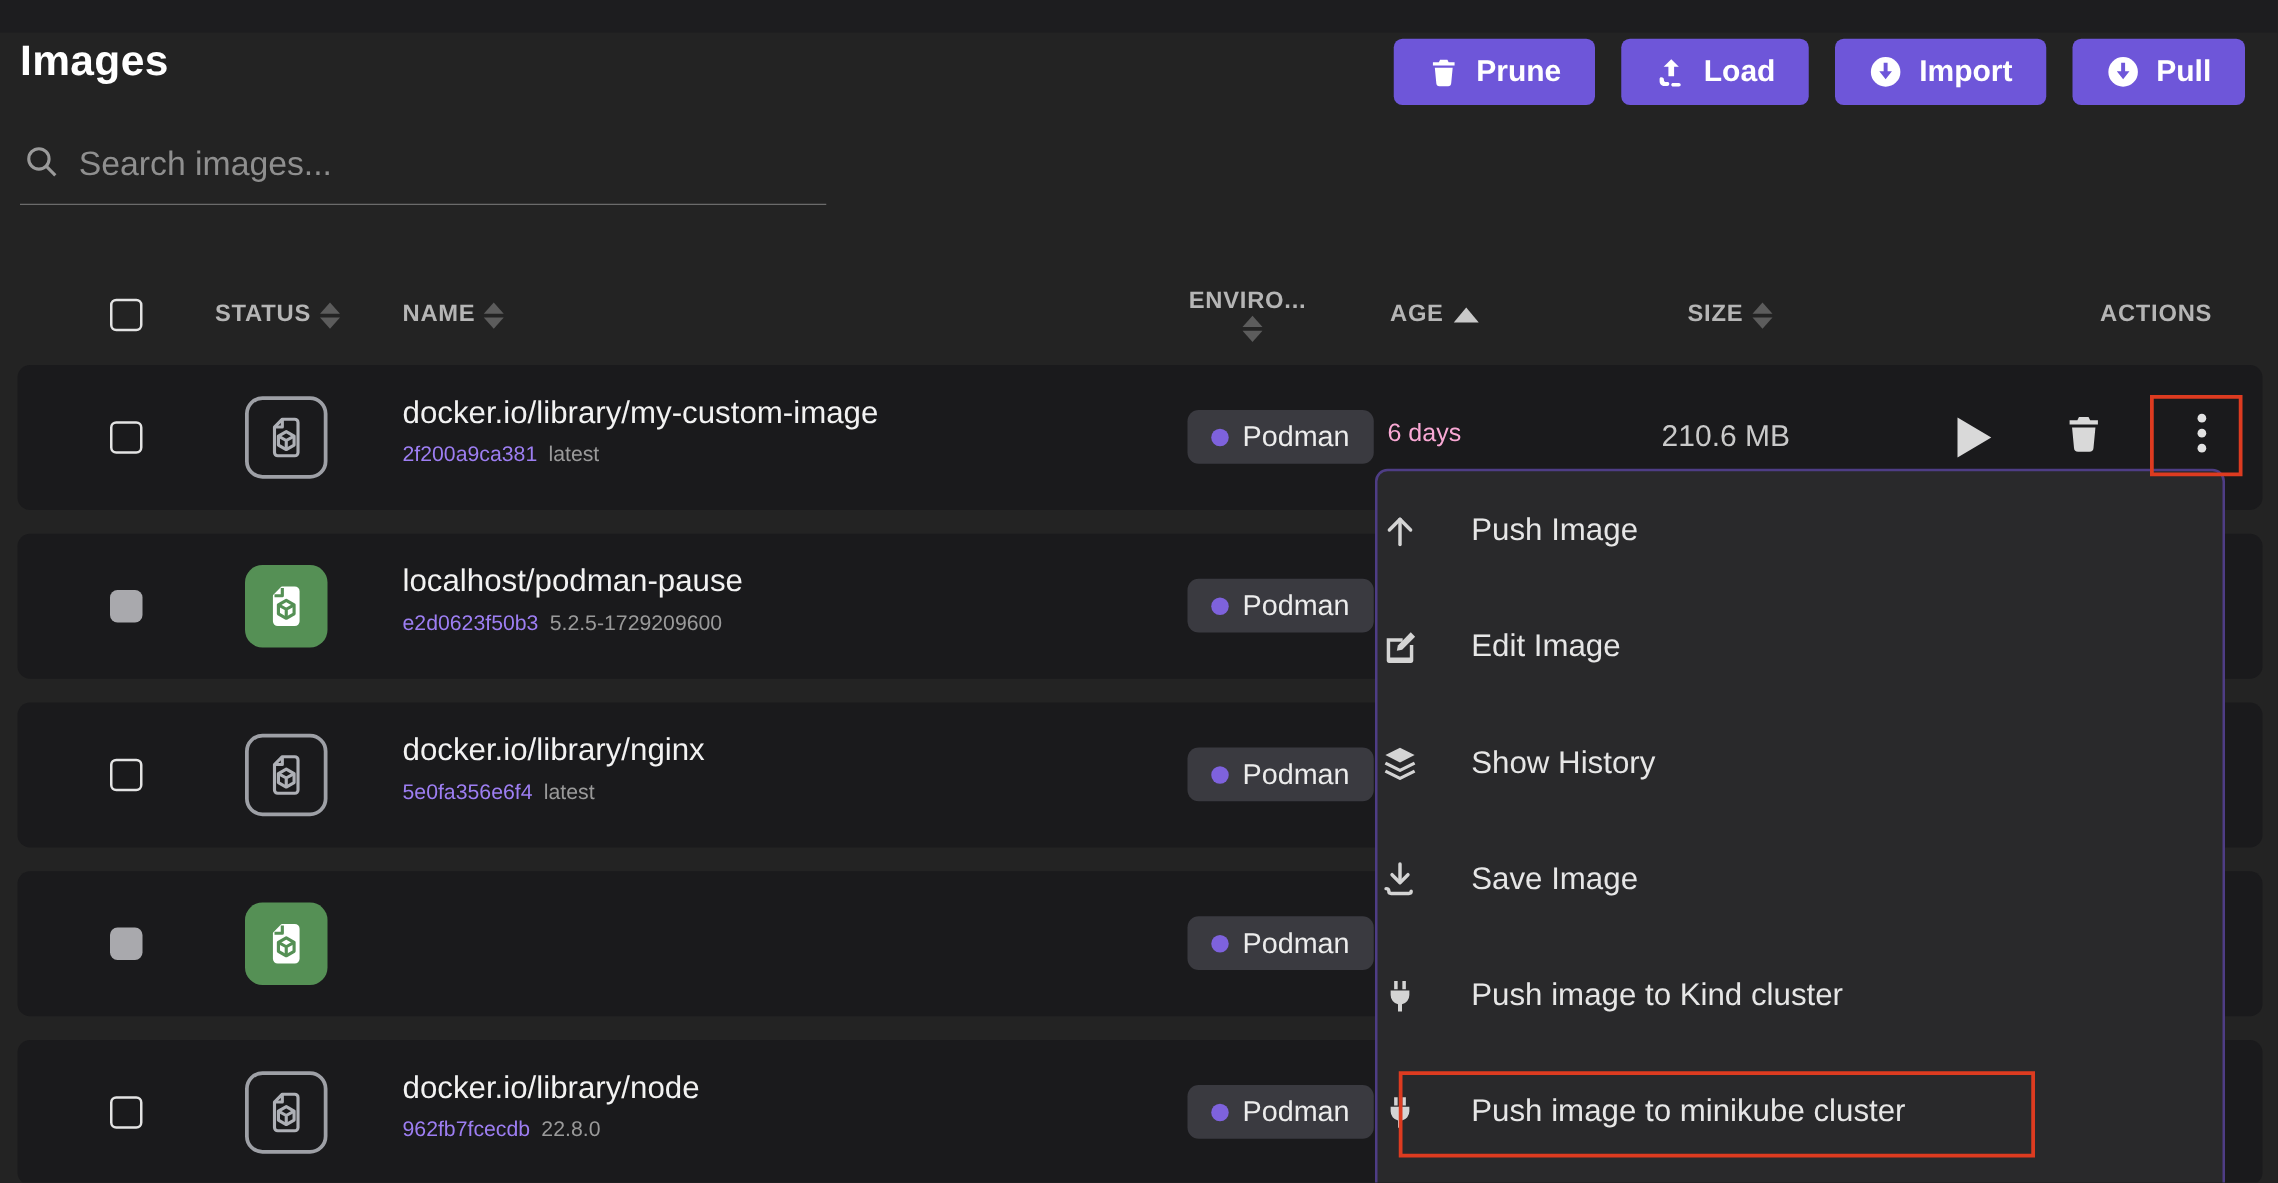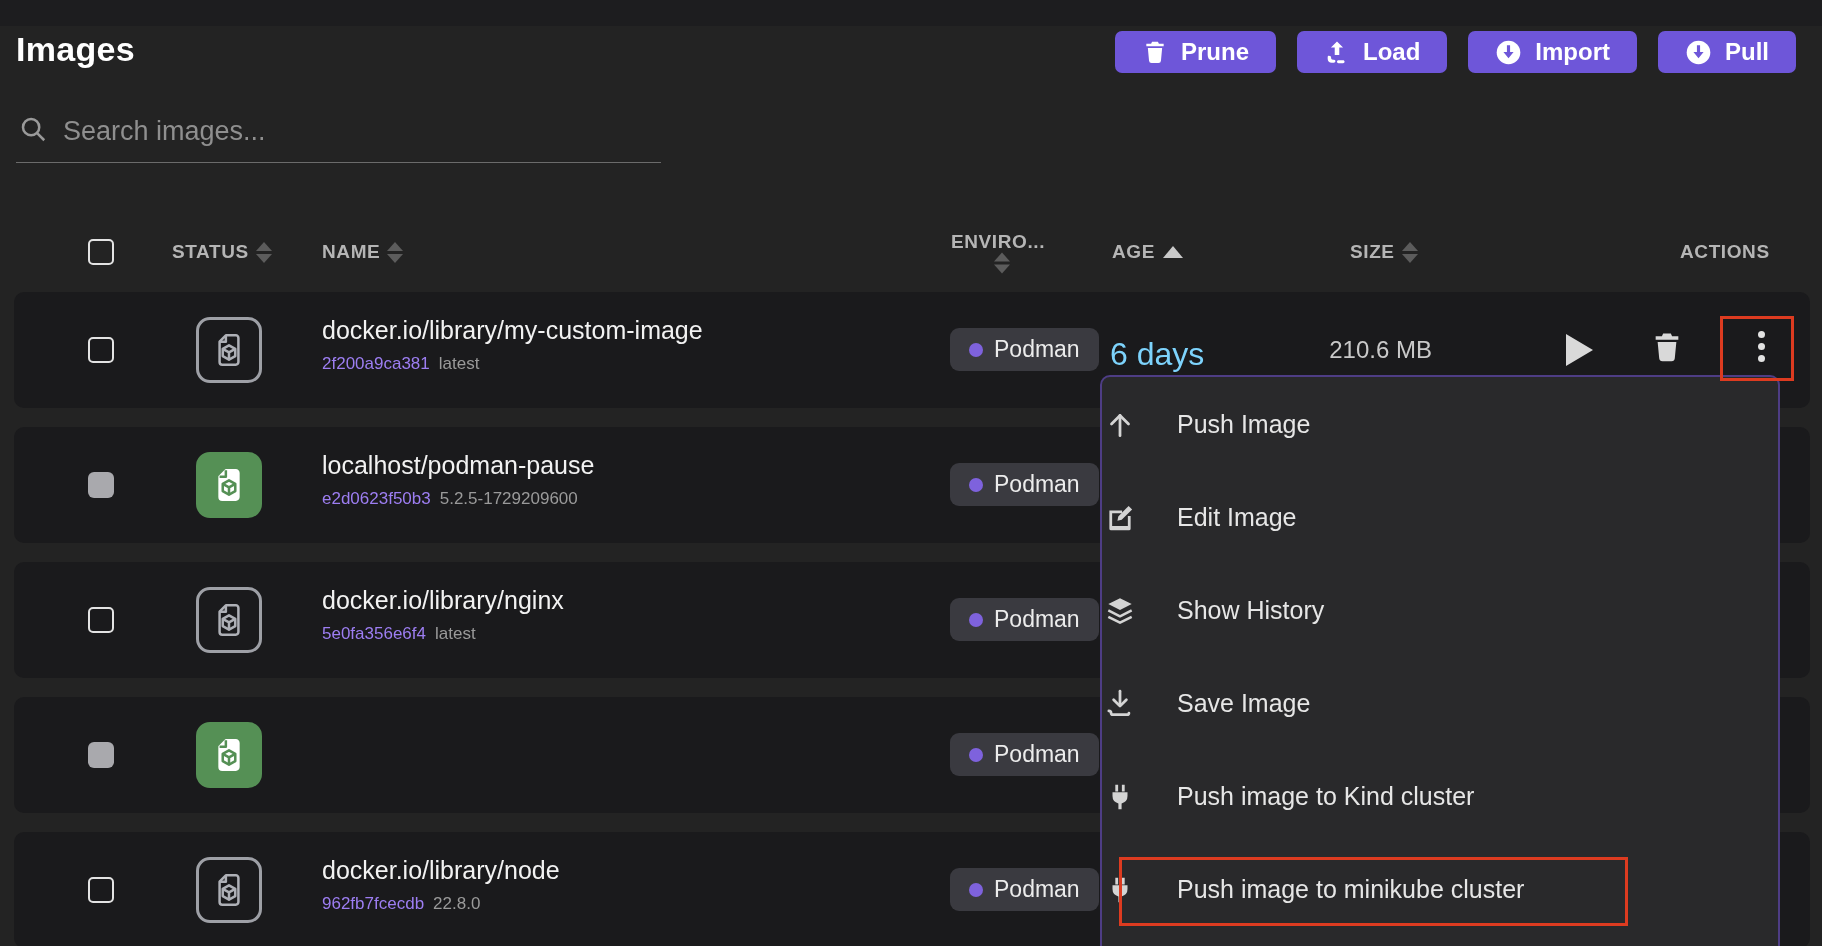--- a/index.html
+++ b/index.html
@@ -12,21 +12,21 @@
     overflow:hidden;
   }
   .topstrip { position:absolute; left:0; top:0; width:100%; height:26px; background:#1d1d1f; }
 
   
   .page-title { position:absolute; left:16px; top:30px; font-size:34px; font-weight:bold; color:#ffffff; letter-spacing:.3px; }
   .toolbar { position:absolute; top:31px; right:26px; display:flex; gap:21px; }
   .btn {
     display:flex; align-items:center; gap:13px;
     background:#6e56d9; color:#fff; border:none; cursor:pointer;
-    height:42px; padding:0 27px; border-radius:7px;
+    height:53px; padding:0 27px; border-radius:7px;
     font-size:24px; font-weight:600; font-family:inherit;text-align:center;
   }
   .btn svg { display:block; }
 
   
   .search-wrap {
     position:absolute; left:16px; top:108px; width:645px;
     display:flex; align-items:center; gap:15px;
     border-bottom:1px solid #6b6b6b; padding:6px 2px 14px 2px;
   }
@@ -69,21 +69,21 @@
   .img-sub { font-size:17px; }
   .img-digest { color:#9d7ef2; }
   .img-tag { color:#9a9a9a; margin-left:9px; }
   .badge {
     position:absolute; left:936px; top:36px;
     display:flex; align-items:center; gap:11px;
     background:#3a3a40; border-radius:9px; padding:8px 19px;
     font-size:23px; color:#ececec;
   }
   .badge .dot { width:14px; height:14px; border-radius:50%; background:#7e62dd; }
-  .age { position:absolute; left:1096px; top:44px; font-size:32px; color:#7dd3fc; }
+  .age { position:absolute; left:1096px; top:44px; font-size:20px; color:#f9a8d4; }
   .size { position:absolute; left:1230px; top:44px; width:188px; text-align:right; font-size:24px; color:#c9c9c9; }
   .play-icon { position:absolute; left:1552px; top:42px; width:0; height:0; border-top:16px solid transparent; border-bottom:16px solid transparent; border-left:27px solid #d9d9d9; cursor:pointer; }
   .trash-btn { position:absolute; left:1636px; top:38px; color:#d9d9d9; cursor:pointer; }
   .kebab { position:absolute; left:1744px; top:39px; display:flex; flex-direction:column; gap:5px; cursor:pointer; }
   .kebab i { width:7px; height:7px; border-radius:50%; background:#e2e2e2; }
 
   
   .menu {
     position:absolute; left:1100px; top:375px; width:680px; height:610px;
     background:#29292b; border:2px solid #4e3d85; border-radius:10px;

